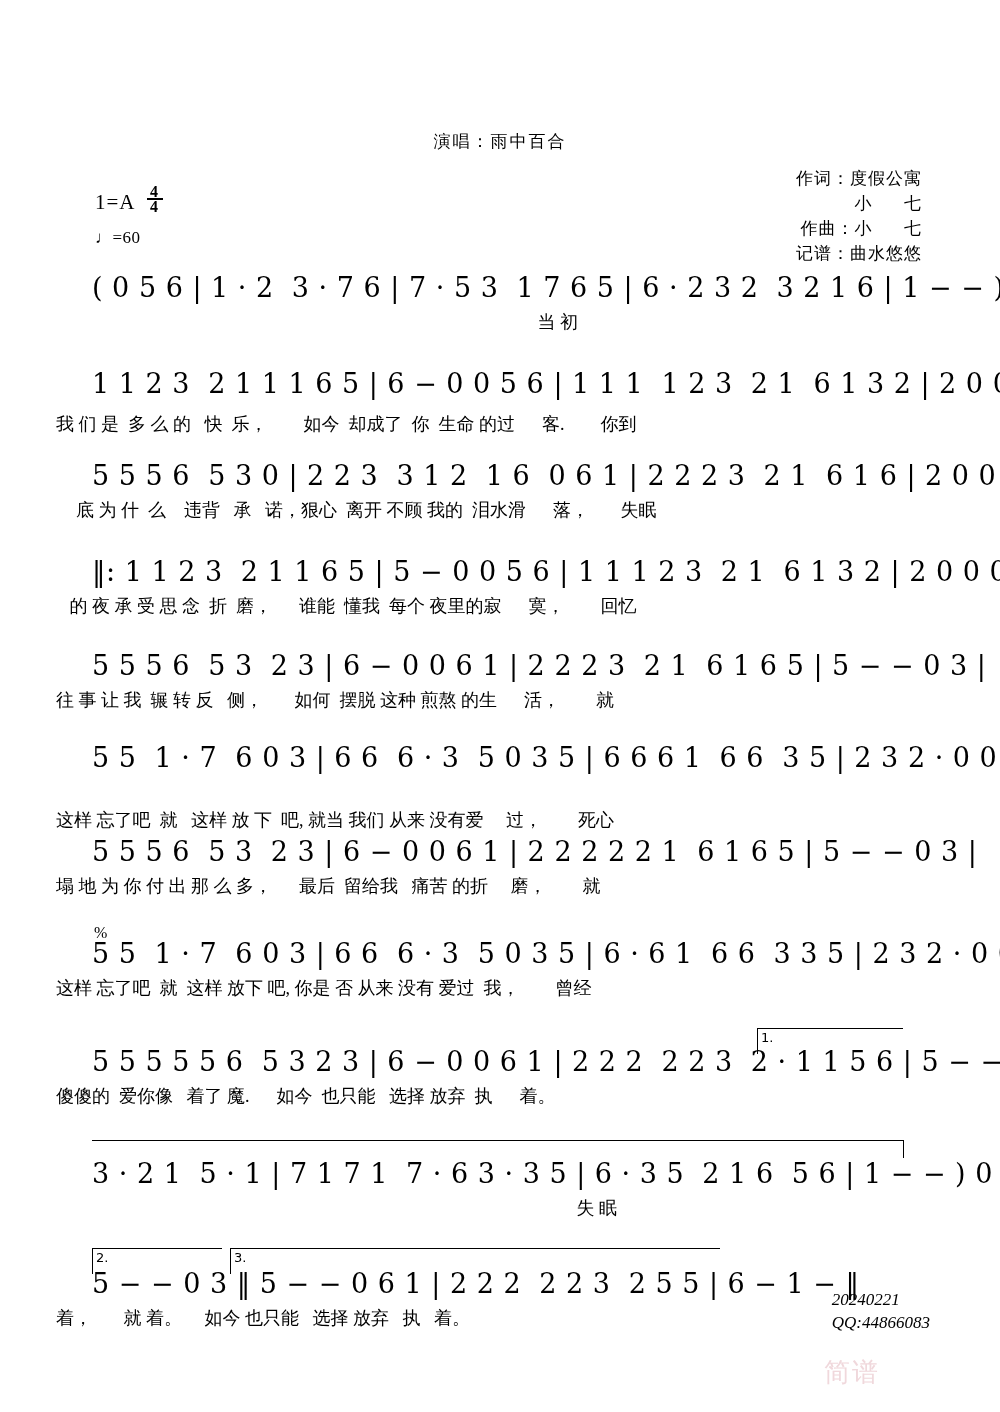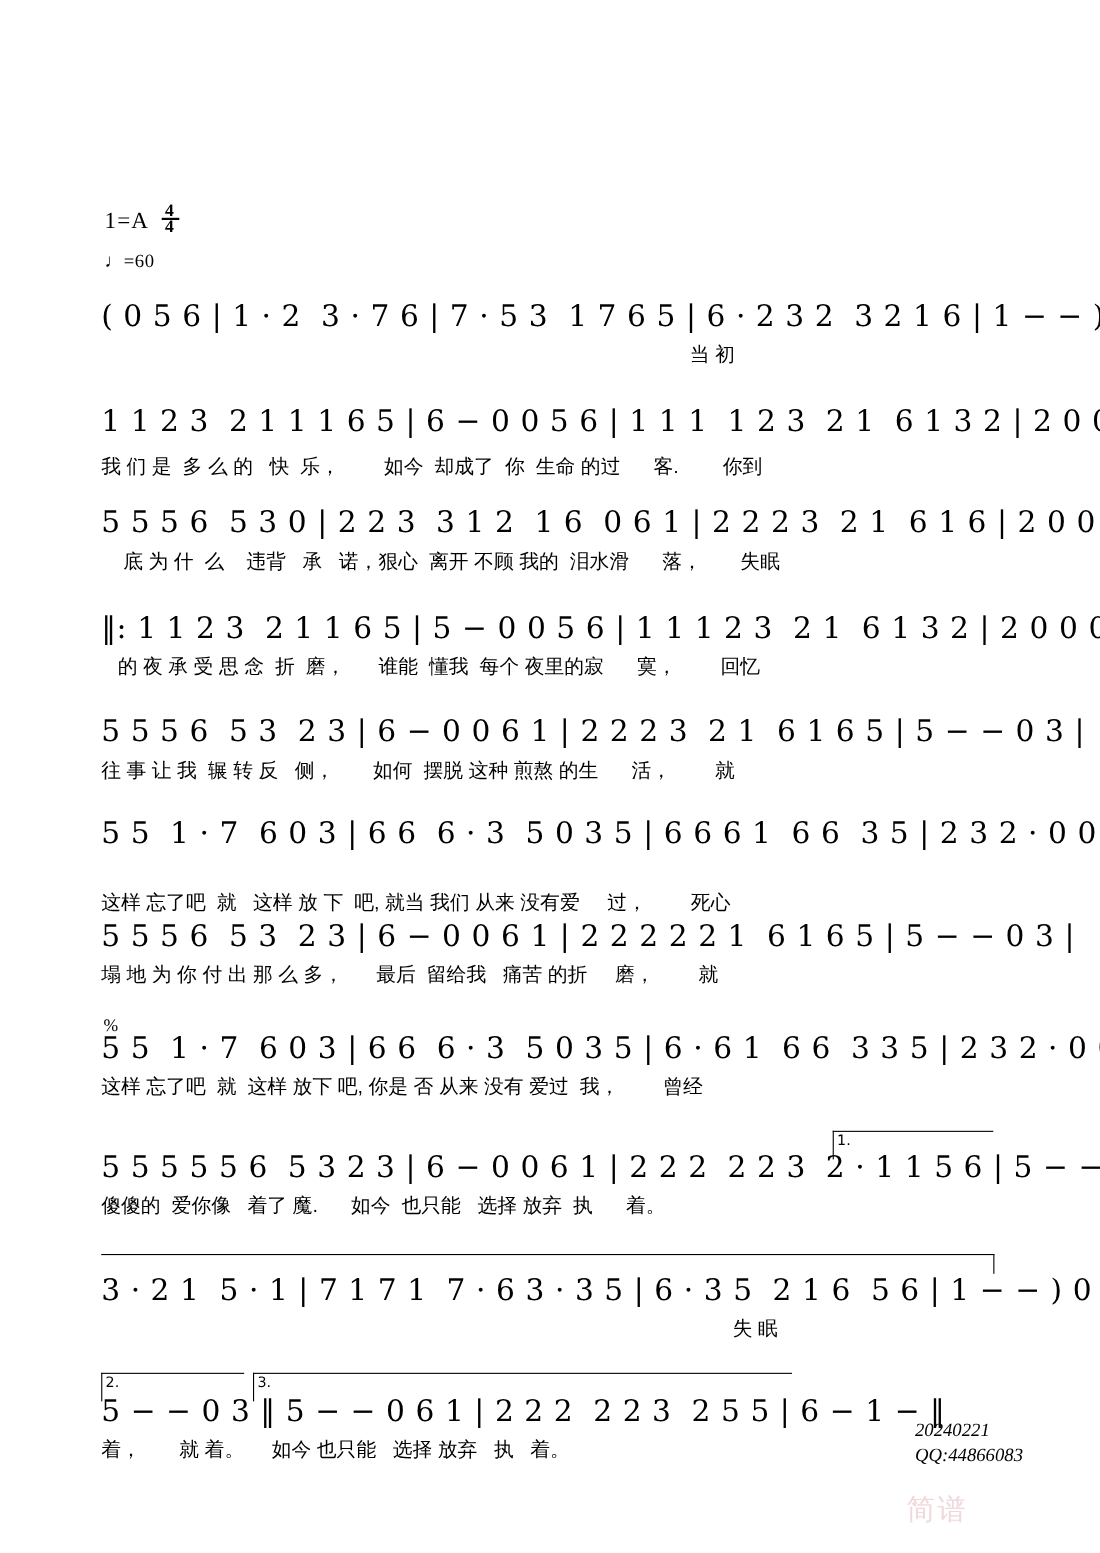--- a/index.html
+++ b/index.html
@@ -65,24 +65,24 @@
     font-family:"DejaVu Serif", serif;
     font-size:27px;
     font-weight:500;
     letter-spacing:0.5px;
     white-space:pre;
     padding-left:92px;
     box-sizing:border-box;
   }
   .lyric{
     position:absolute;left:0;width:856px;
-    font-family:Liberation Sans, sans-serif;
+    font-family:Liberation Serif, serif;
     font-size:18px;
     white-space:pre;
-    padding-left:92px;
+    padding-left:56px;
     box-sizing:border-box;
     letter-spacing:0px;
   }
   .volta{
     position:absolute;
     border-left:1.5px solid #000;
     border-top:1.5px solid #000;
     box-sizing:border-box;
   }
   .volta span{
@@ -126,21 +126,28 @@
     position:absolute;right:120px;bottom:22px;
     font-family:Liberation Sans, sans-serif;
     font-size:26px;color:#f0d8dc;letter-spacing:2px;margin-left:15px;
   }
 </style>
 </head>
 <body>
 
 <div class="sheet">
 
-
+  <div class="singer">演唱：雨中百合</div>
+
+  <div class="credits">
+    <div>作词：度假公寓</div>
+    <div>        小      七</div>
+    <div>作曲：小      七</div>
+    <div>记谱：曲水悠悠</div>
+  </div>
 
   <div class="keysig">
     <span>1=A</span>
     <span class="frac">
       <b>4</b>
       <span class="bar"></span>
       <b>4</b>
     </span>
   </div>
   <div class="tempo">♩=60</div>

